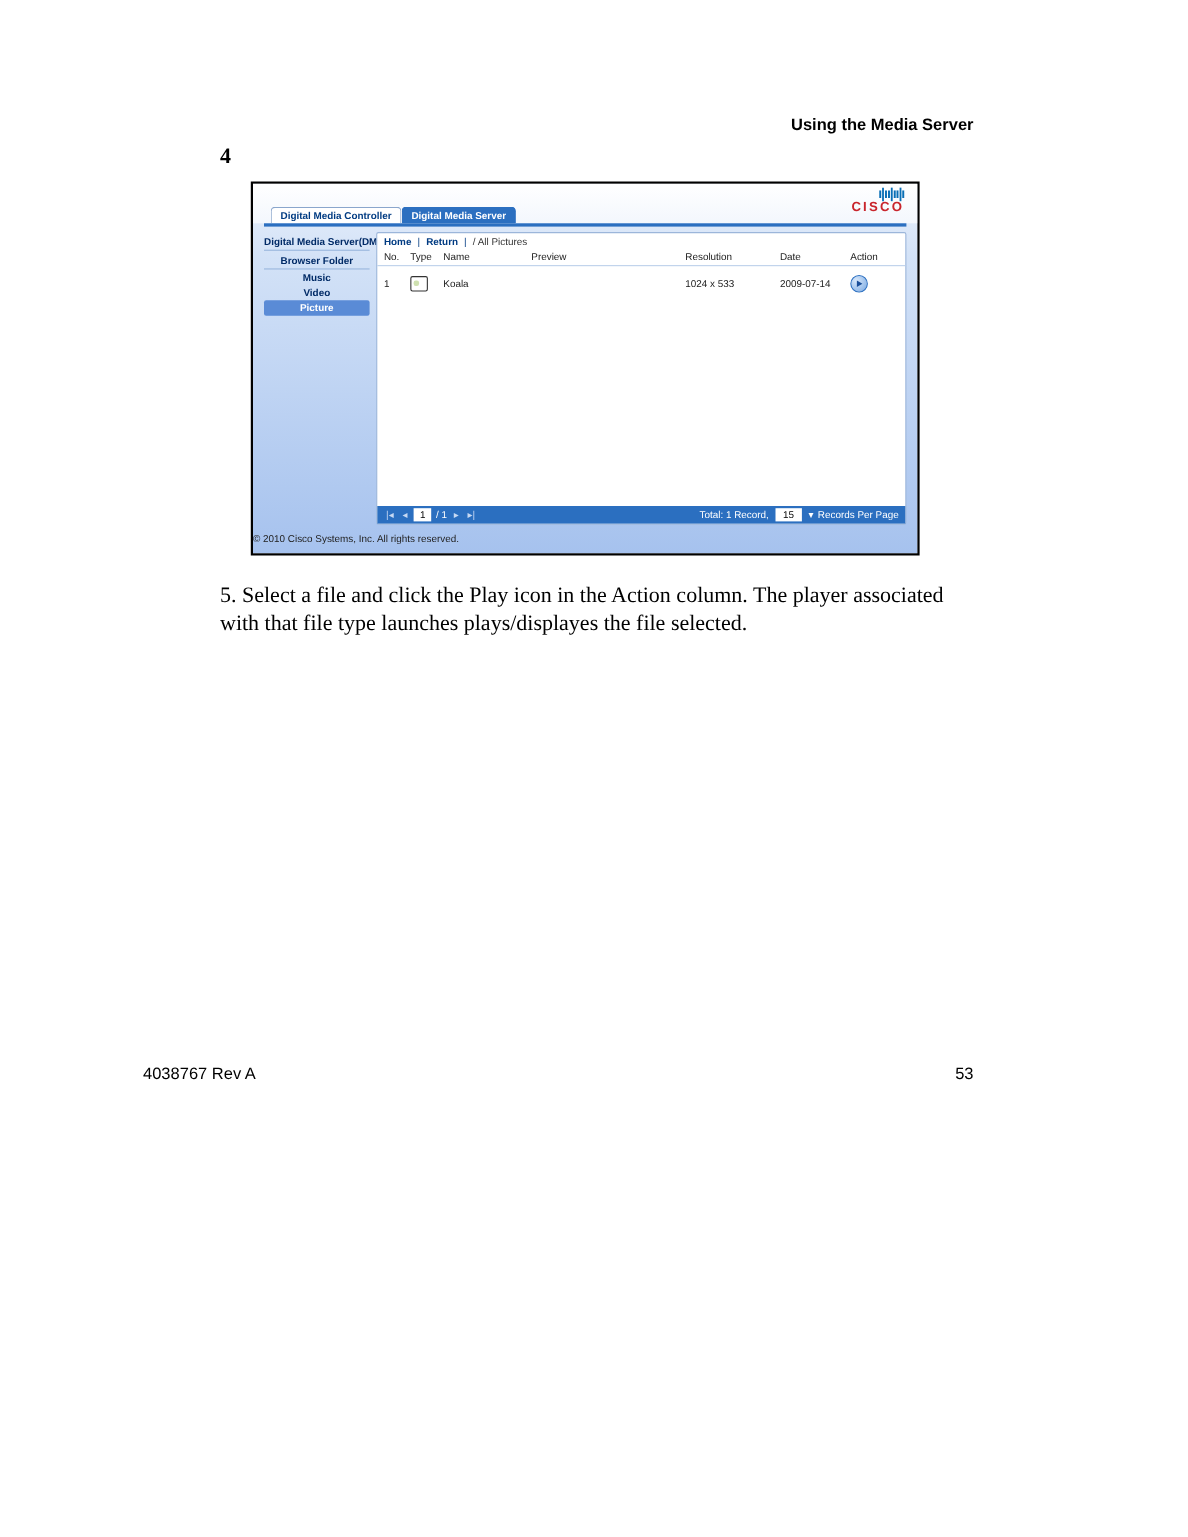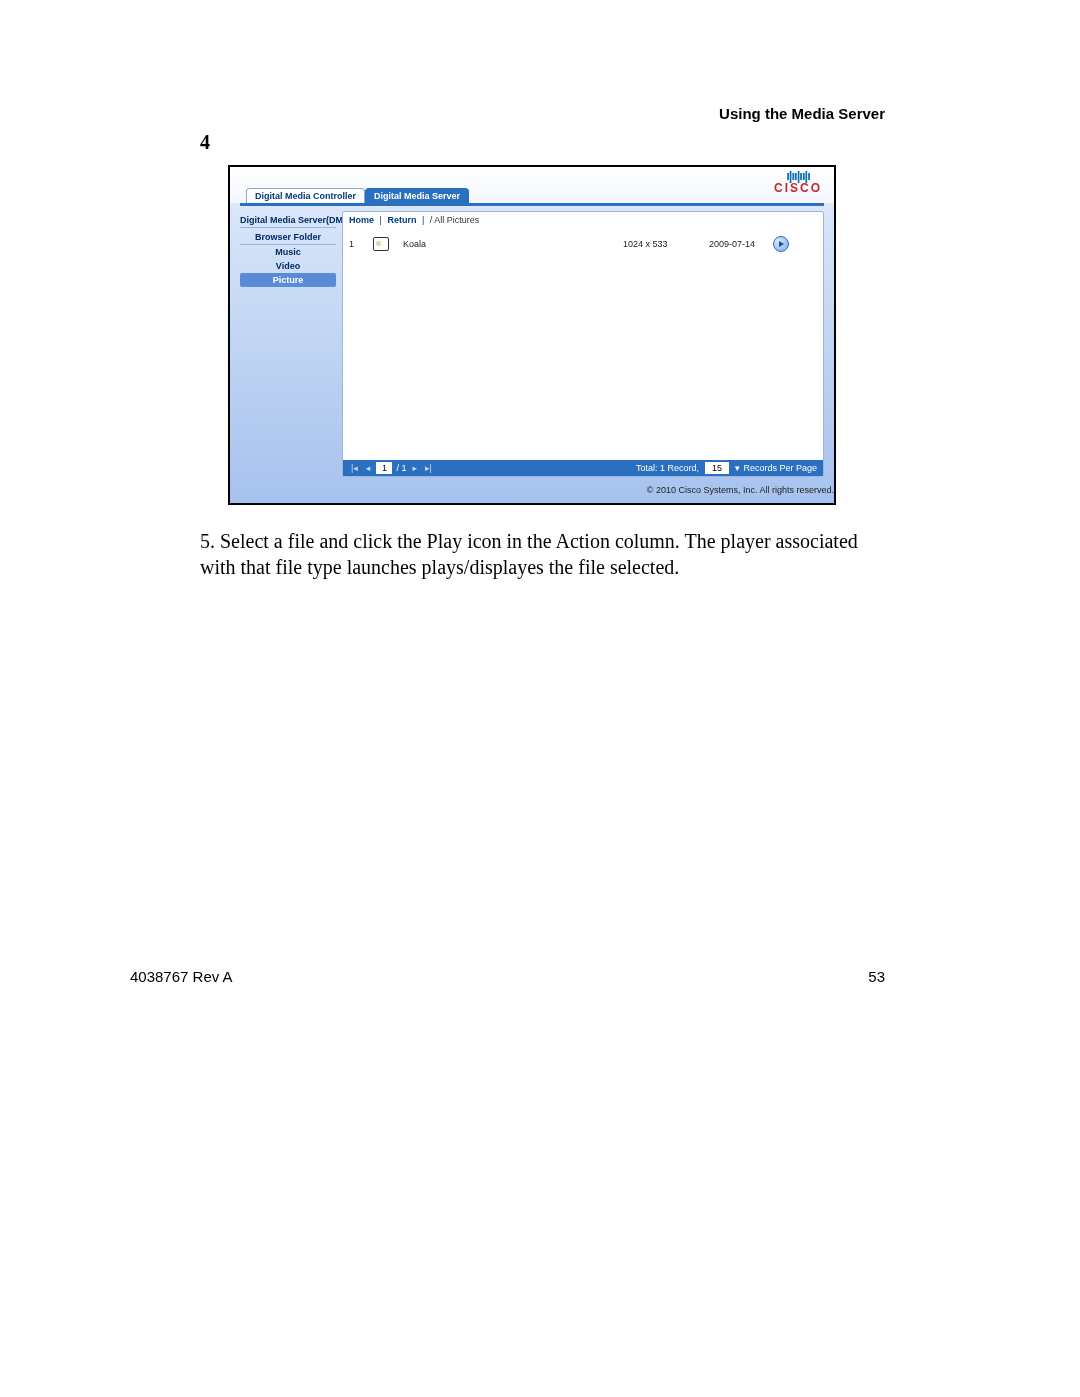--- a/index.html
+++ b/index.html
@@ -88,20 +88,21 @@
     top: 2px;
     right: 12px;
     text-align: center;
     line-height: 1;
   }
   .cisco-bars {
     color: #0a6fb6;
     font-size: 13px;
     letter-spacing: -1px;
     font-weight: bold;
+    text-align: right;
   }
   .cisco-name {
     color: #c9252c;
     font-size: 12px;
     font-weight: bold;
     letter-spacing: 2px;
   }
 
   .tabrow {
     position: absolute;
@@ -302,21 +303,21 @@
     font-size: 9px;
     line-height: 12px;
     margin: 0 2px;
   }
 
   .copyright {
     position: absolute;
     left: 0;
     right: 0;
     bottom: 8px;
-    text-align: right;
+    text-align: left;
     font-size: 9px;
     color: #222;
   }
 </style>
 </head>
 <body>
 
 <div class="page">
 
   <div class="hdr-right">Using the Media Server</div>
@@ -349,20 +350,29 @@
 
       <div class="mainpanel">
         <div class="breadcrumb">
           <span class="bc-link">Home</span>
           <span class="bc-sep">|</span>
           <span class="bc-link">Return</span>
           <span class="bc-sep">|</span>
           <span class="bc-path">/ All Pictures</span>
         </div>
 
+        <div class="coltitles">
+          <div class="c-no">No.</div>
+          <div class="c-type">Type</div>
+          <div class="c-name">Name</div>
+          <div class="c-prev">Preview</div>
+          <div class="c-res">Resolution</div>
+          <div class="c-date">Date</div>
+          <div class="c-act">Action</div>
+        </div>
 
         <div class="tablearea">
           <div class="datarow">
             <div class="c-no">1</div>
             <div class="c-type">
               <div class="type-icon"></div>
             </div>
             <div class="c-name">Koala</div>
             <div class="c-prev"></div>
             <div class="c-res">1024 x 533</div>

